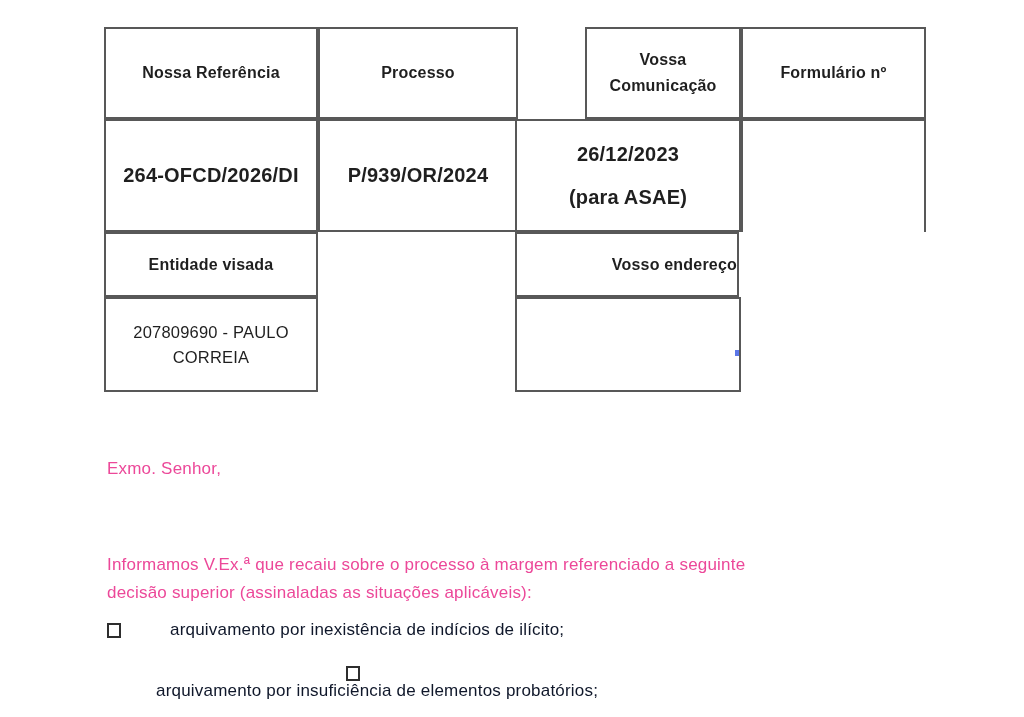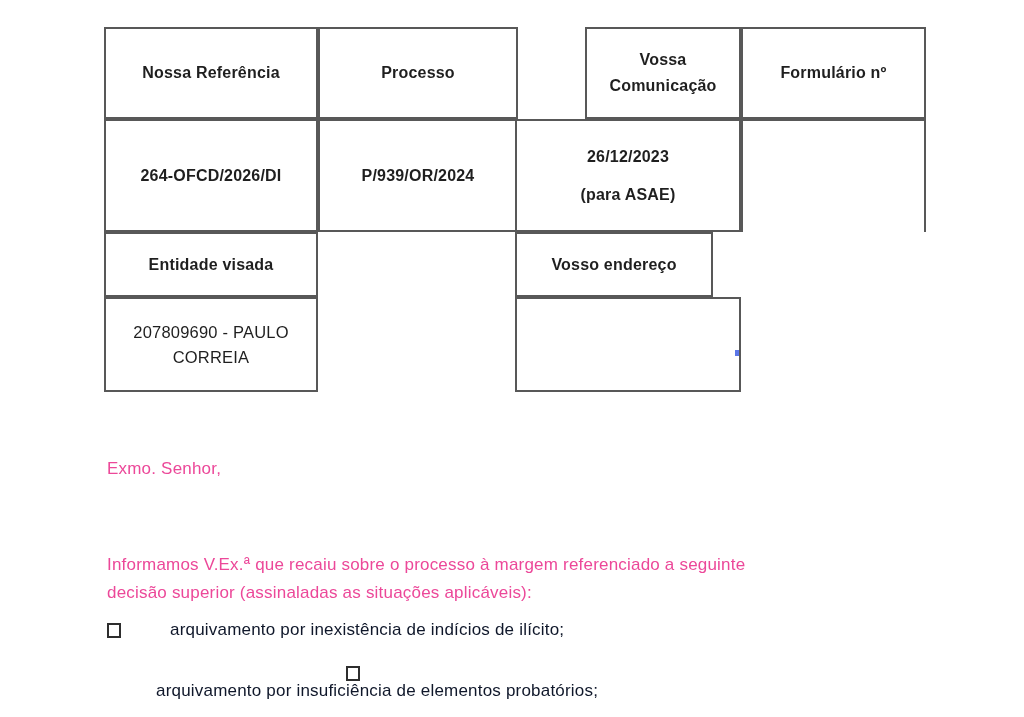--- a/index.html
+++ b/index.html
@@ -19,35 +19,35 @@
     border: 2px solid #585858;
     background: #ffffff;
     display: flex;
     flex-direction: column;
     align-items: center;
     justify-content: center;
     text-align: center;
     letter-spacing: 0.2px;
   }
   .hdr { font-weight: bold; font-size: 16px; line-height: 26px; }
-  .val { font-weight: bold; font-size: 16px; }
+  .val { font-weight: bold; font-size: 20px; }
 
   #cell-nossa-ref      { left: 104px; top: 27px;  width: 214px; height: 92px; }
   #cell-processo       { left: 318px; top: 27px;  width: 200px; height: 92px; }
   #cell-nossa-ref-val  { left: 104px; top: 119px; width: 214px; height: 113px; }
   #cell-processo-val   { left: 318px; top: 119px; width: 200px; height: 113px; }
   #cell-entidade       { left: 104px; top: 232px; width: 214px; height: 65px; }
   #cell-entidade-val   { left: 104px; top: 297px; width: 214px; height: 95px;
                          font-weight: normal; font-size: 16.5px; line-height: 25px;
                          padding: 0 0; }
   #cell-vossa-com      { left: 585px; top: 27px;  width: 156px; height: 92px; padding: 16px 14px; }
   #cell-formulario     { left: 741px; top: 27px;  width: 185px; height: 92px; }
   #cell-vossa-com-val  { left: 515px; top: 119px; width: 226px; height: 113px; gap: 20px; }
   #cell-formulario-val { left: 741px; top: 119px; width: 185px; height: 113px; border-bottom: none; }
-  #cell-vosso-end      { left: 515px; top: 232px; width: 198px; height: 65px; }
+  #cell-vosso-end      { left: 515px; top: 232px; width: 224px; height: 65px; align-items: flex-end; }
   #cell-vosso-end-val  { left: 515px; top: 297px; width: 226px; height: 95px; }
 
   .caret-artifact {
     position: absolute;
     left: 735px; top: 350px;
     width: 4px; height: 6px;
     background: #5b76e8;
   }
 
   

